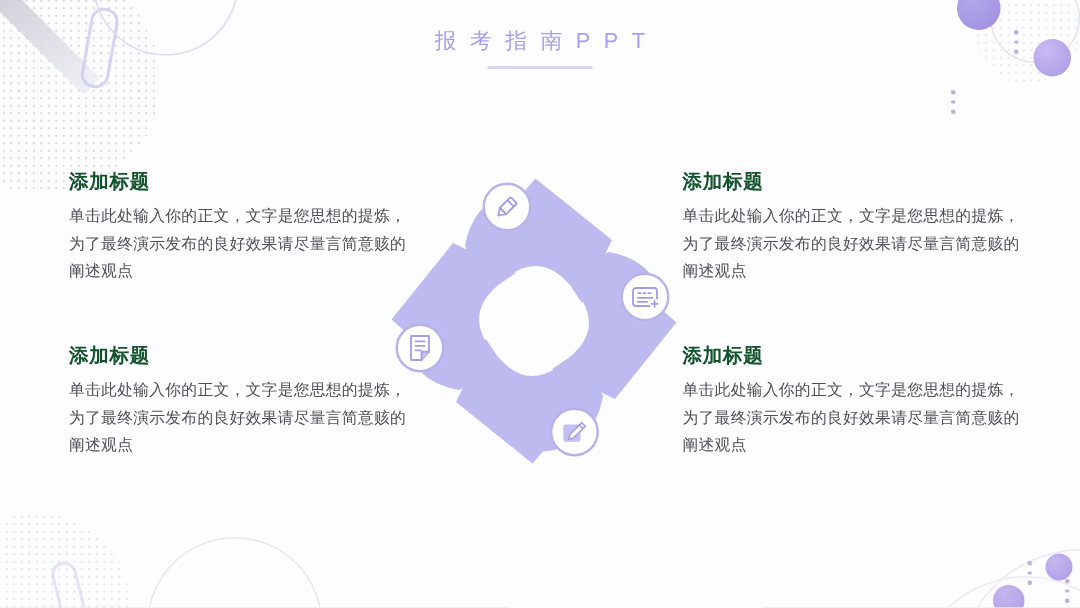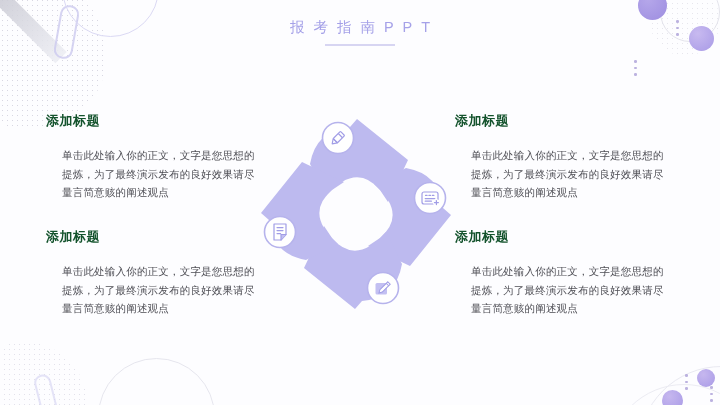--- a/index.html
+++ b/index.html
@@ -40,21 +40,21 @@
 
   
   .hdr{position:absolute;left:0;top:18px;width:720px;text-align:center;}
   .hdr h1{margin:0;font-size:14.5px;font-weight:400;color:#a5a1e8;
           letter-spacing:9px;text-indent:9px;}
   .title-underline{width:70px;height:2px;background:#d7d5f2;margin:7px auto 0 auto;}
 
   
   .tb{position:absolute;width:231px;}
   .tb h3{margin:0 0 5px 0;font-size:13px;font-weight:700;color:#14532d;letter-spacing:.5px;}
-  .tb p{margin:16px;font-size:10.5px;color:#4e4e55;line-height:18.5px;letter-spacing:.2px;}
+  .tb p{margin:0;font-size:10.5px;color:#4e4e55;line-height:18.5px;letter-spacing:.2px;}
   .tb-tl{left:46px;top:112px;}
   .tb-tr{left:455px;top:112px;}
   .tb-bl{left:46px;top:228px;}
   .tb-br{left:455px;top:228px;}
 
   
   .cycle{position:absolute;left:250px;top:108px;width:212px;height:212px;}
 </style>
 </head>
 <body>

